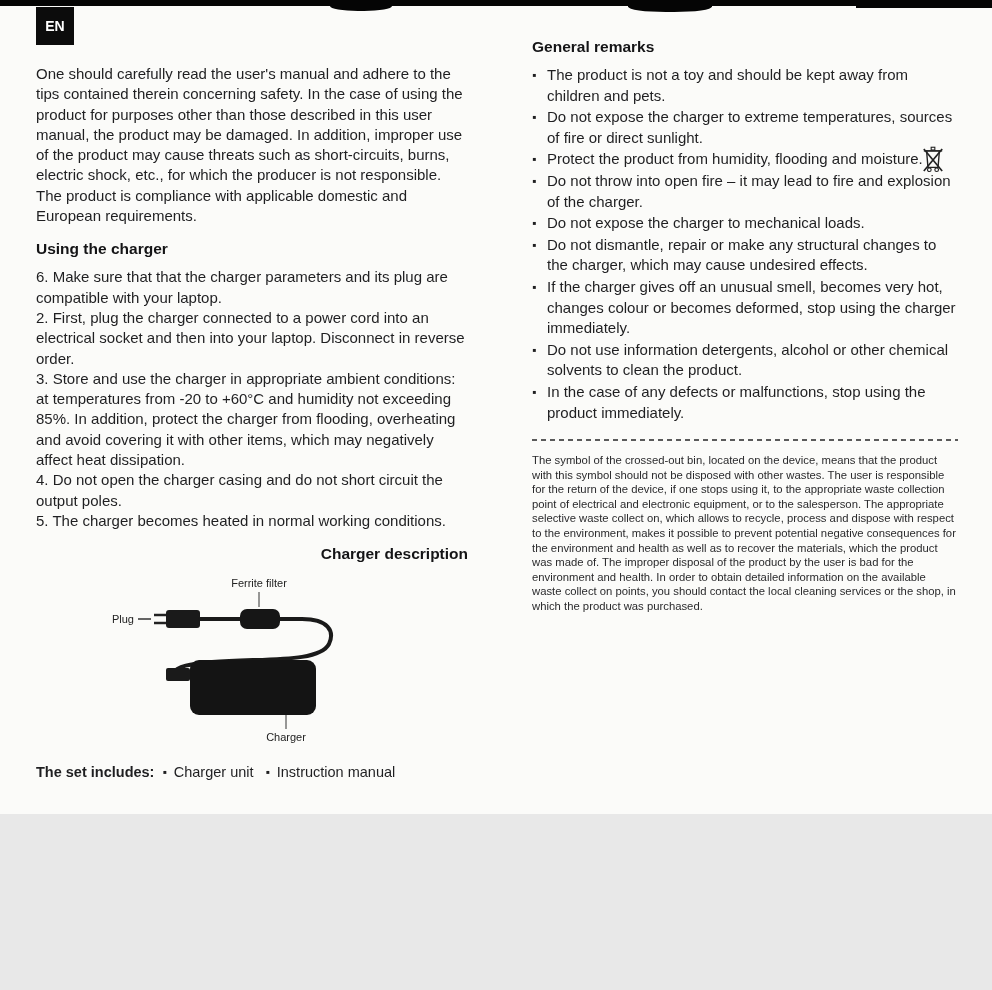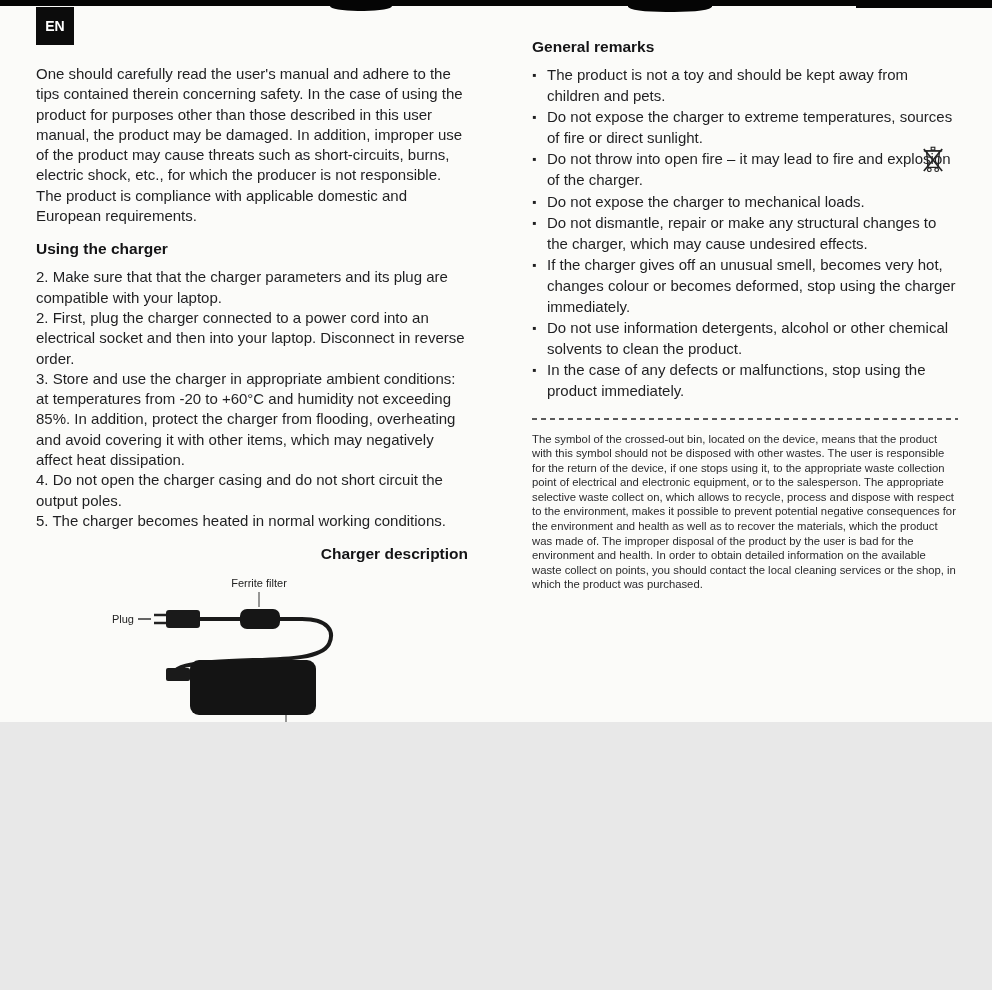--- a/index.html
+++ b/index.html
@@ -1,16 +1,16 @@
 <!DOCTYPE html>
 <html><head>
 <meta charset="utf-8">
 <style>
   html,body{margin:0;padding:0;background:#e8e8e8;}
-  .page{position:relative;width:992px;height:722px;background:#fbfbf9;overflow:hidden;
+  .page{position:relative;width:992px;height:814px;background:#fbfbf9;overflow:hidden;
         font-family:"Liberation Sans",sans-serif;color:#1f1f21;}
   .top-strip{position:absolute;top:0;left:0;width:100%;height:6px;background:#050505;}
   .smudge{position:absolute;background:#050505;border-radius:0 0 45% 45%;}
   .smudge.s1{left:330px;top:0;width:62px;height:11px;}
   .smudge.s2{left:628px;top:0;width:84px;height:12px;}
   .smudge.s3{left:856px;top:0;width:136px;height:8px;border-radius:0;}
   .badge{position:absolute;left:36px;top:7px;width:38px;height:38px;background:#0c0c0c;color:#fff;
          display:flex;align-items:center;justify-content:center;font-size:14px;font-weight:bold;}
   .col{position:absolute;}
   .col-left{left:36px;top:64px;width:432px;}
@@ -59,21 +59,21 @@
   <div class="smudge s2"></div>
   <div class="smudge s3"></div>
 
   <div class="badge">EN</div>
 
   <div class="col col-left">
     <p class="body">One should carefully read the user's manual and adhere to the tips contained therein concerning safety. In the case of using the product for purposes other than those described in this user manual, the product may be damaged. In addition, improper use of the product may cause threats such as short-circuits, burns, electric shock, etc., for which the producer is not responsible. The product is compliance with applicable domestic and European requirements.</p>
 
     <h3 class="h-using">Using the charger</h3>
     <div class="steps">
-        <div class="step">2. Make sure that that the charger parameters and its plug are compatible with your laptop.</div>
+        <div class="step">6. Make sure that that the charger parameters and its plug are compatible with your laptop.</div>
         <div class="step">2. First, plug the charger connected to a power cord into an electrical socket and then into your laptop. Disconnect in reverse order.</div>
         <div class="step">3. Store and use the charger in appropriate ambient conditions: at temperatures from -20 to +60°C and humidity not exceeding 85%. In addition, protect the charger from flooding, overheating and avoid covering it with other items, which may negatively affect heat dissipation.</div>
         <div class="step">4. Do not open the charger casing and do not short circuit the output poles.</div>
         <div class="step">5. The charger becomes heated in normal working conditions.</div>
       </div>
 
     <h3 class="h-desc">Charger description</h3>
 
     <svg class="diagram" width="440" height="175" viewBox="0 0 440 175">
       <text x="223" y="14" text-anchor="middle" font-size="11" fill="#222">Ferrite filter</text>
@@ -100,20 +100,21 @@
     <div class="set-line">
       <span class="set-label">The set includes:</span><span class="set-items"><span class="set-item">Charger unit</span><span class="set-item">Instruction manual</span></span>
     </div>
   </div>
 
   <div class="col col-right">
     <h3>General remarks</h3>
     <ul class="bullets">
         <li class="bullet">The product is not a toy and should be kept away from children and pets.</li>
         <li class="bullet">Do not expose the charger to extreme temperatures, sources of fire or direct sunlight.</li>
+        <li class="bullet">Protect the product from humidity, flooding and moisture.</li>
         <li class="bullet">Do not throw into open fire – it may lead to fire and explosion of the charger.</li>
         <li class="bullet">Do not expose the charger to mechanical loads.</li>
         <li class="bullet">Do not dismantle, repair or make any structural changes to the charger, which may cause undesired effects.</li>
         <li class="bullet">If the charger gives off an unusual smell, becomes very hot, changes colour or becomes deformed, stop using the charger immediately.</li>
         <li class="bullet">Do not use information detergents, alcohol or other chemical solvents to clean the product.</li>
         <li class="bullet">In the case of any defects or malfunctions, stop using the product immediately.</li>
       </ul>
 
     <div class="dashes"></div>
 

